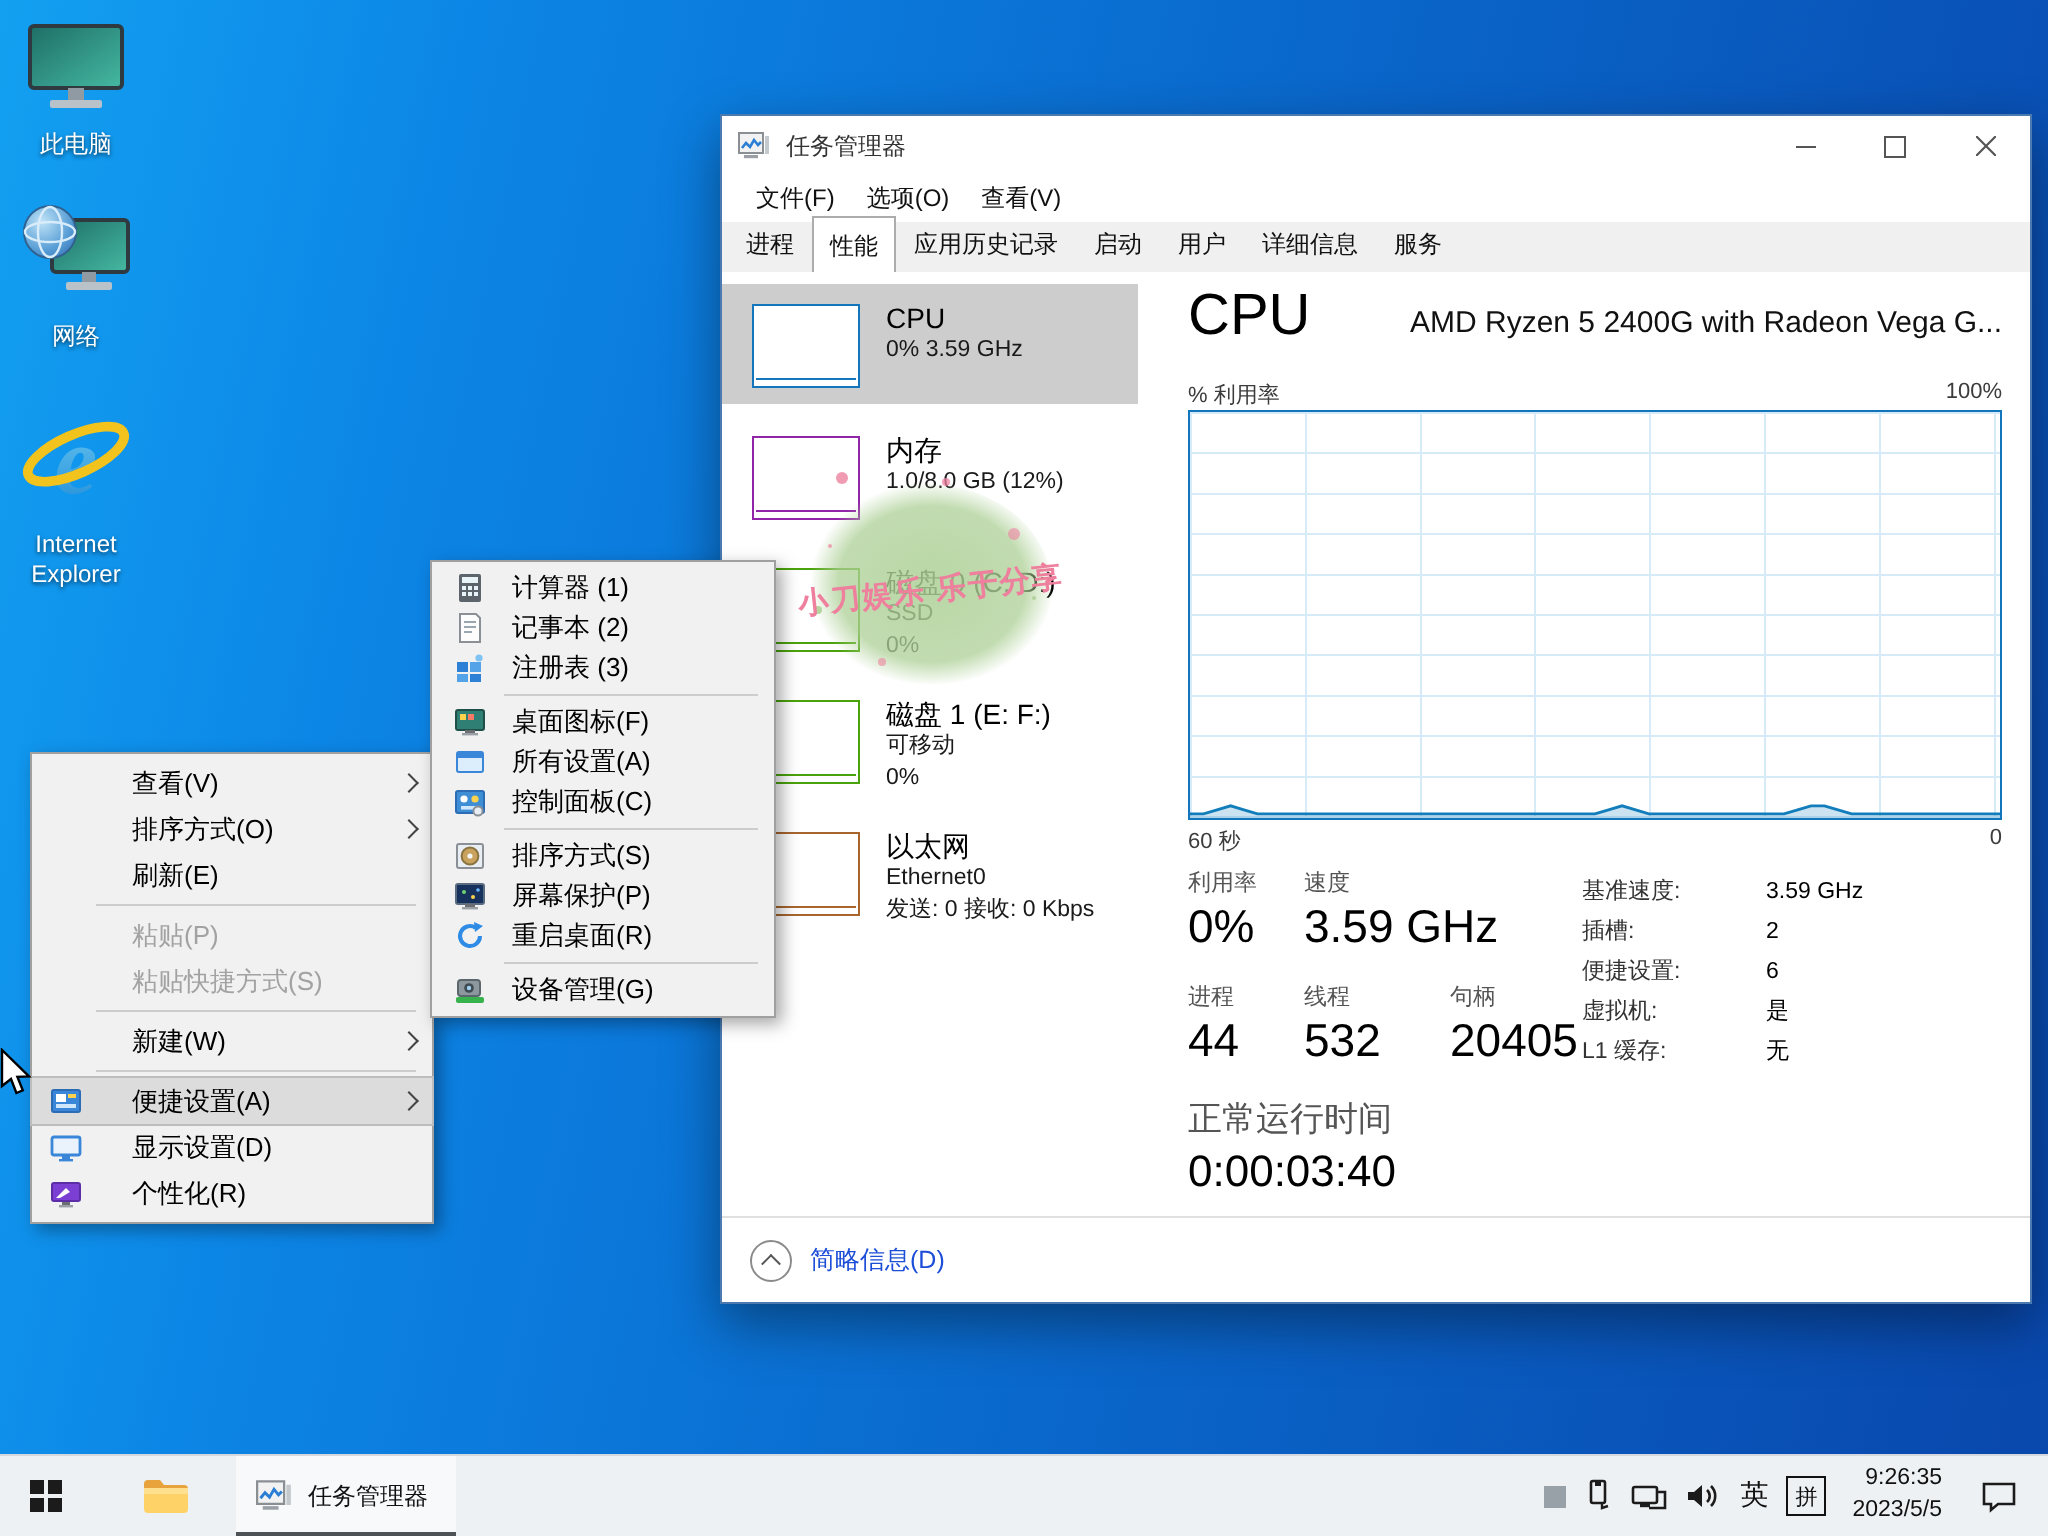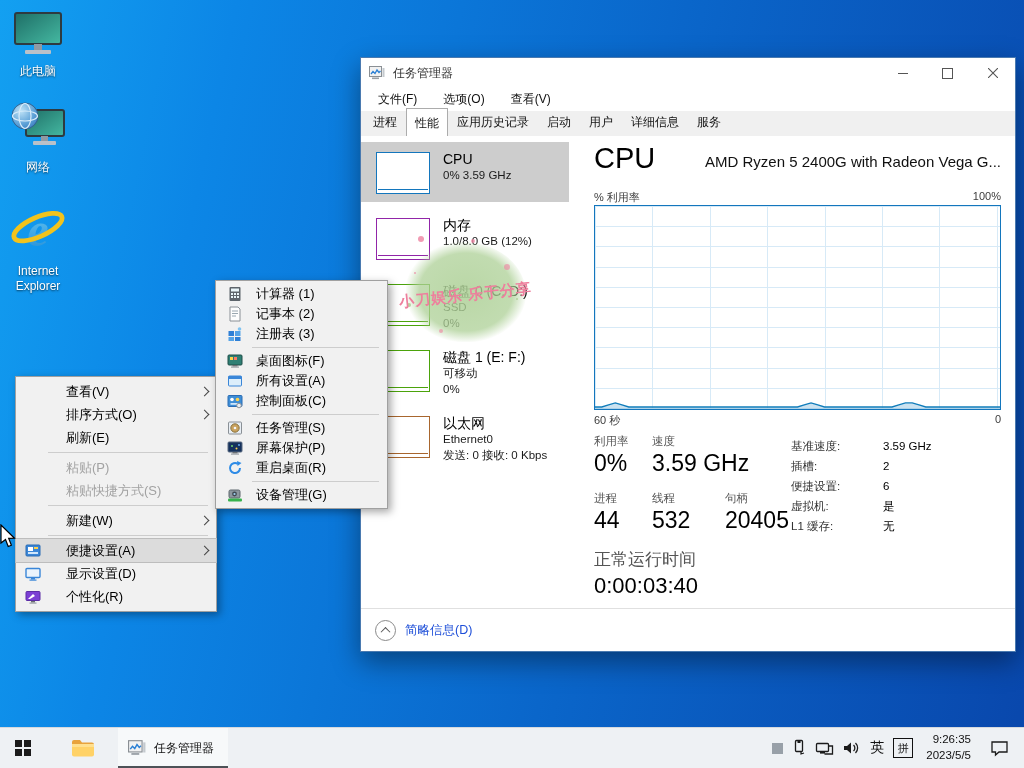--- a/index.html
+++ b/index.html
@@ -12,21 +12,21 @@
   .dicon .dlabel{margin-top:4px;font-size:12px;color:#fff;text-shadow:0 1px 2px rgba(0,0,0,.65);line-height:1.25;}
   
   .tmwin{position:absolute;left:360px;top:57px;width:654px;height:593px;background:#fff;
     border:1px solid #4a7ab0;box-shadow:0 10px 26px rgba(0,0,0,.4);font-size:12px;color:#000;}
   .tm-titlebar{position:absolute;left:0;top:0;right:0;height:30px;background:#fff;display:flex;align-items:center;}
   .tm-title{margin-left:8px;font-size:12px;color:#333;}
   .tm-cbtns{margin-left:auto;display:flex;height:100%;}
   .tm-cbtn{width:45px;height:100%;display:flex;align-items:center;justify-content:center;}
   .glyph-min{width:10px;height:0;border-top:1px solid #555;}
   .glyph-max{width:9px;height:9px;border:1px solid #555;}
-  .tm-menubar{position:absolute;left:0;top:30px;right:0;height:23px;background:#fff;display:flex;align-items:center;padding-left:9px;gap:10px;}
+  .tm-menubar{position:absolute;left:0;top:30px;right:0;height:23px;background:#fff;display:flex;align-items:center;padding-left:9px;gap:0;}
   .tm-menu-item{padding:3px 8px;font-size:12px;color:#111;}
   .tm-tabs{position:absolute;left:0;top:53px;right:0;height:25px;background:#f0f0f0;display:flex;align-items:flex-end;padding-left:3px;border-bottom:1px solid #f0f0f0;}
   .tab{padding:4px 8px 5px 8px;font-size:12px;color:#111;border:1px solid transparent;border-bottom:none;}
   .tab.selected{background:#fff;border-color:#acacac;padding-top:6px;position:relative;top:1px;}
   .tm-body{position:absolute;left:0;top:78px;right:0;bottom:42px;background:#fff;overflow:hidden;}
   
   .sb{position:absolute;left:0;top:6px;width:208px;}
   .sb-item{position:relative;height:60px;margin-bottom:6px;display:flex;align-items:flex-start;}
   .sb-item.selected{background:#cdcdcd;}
   .mini{position:relative;width:52px;height:40px;margin:10px 0 0 15px;background:#fff;border:1px solid #999;}
@@ -448,21 +448,21 @@
         </svg>
       <span>控制面板(C)</span>
       </div>
     <div class="msep"></div>
     <div class="mi">
       <svg class="micon" viewBox="0 0 16 16">
         <rect x="1.5" y="2" width="13" height="12" rx="1" fill="#e8eef4" stroke="#8a9096"></rect>
         <circle cx="8" cy="8" r="4.2" fill="#c9a25e" stroke="#8a7340"></circle>
           <circle cx="8" cy="8" r="1.3" fill="#f4f7f9"></circle>
         </svg>
-      <span>任务管理(S)</span>
+      <span>排序方式(S)</span>
       </div>
     <div class="mi">
       <svg class="micon" viewBox="0 0 16 16">
         <rect x="1" y="2" width="14" height="10" rx="1" fill="#15315c" stroke="#5a6a80"></rect>
         <circle cx="5" cy="6" r="1" fill="#6fd36f"></circle>
           <circle cx="9.5" cy="8.5" r="1" fill="#ffd24d"></circle>
           <circle cx="12" cy="5" r="0.9" fill="#6fb8ff"></circle>
         <rect x="5.5" y="12" width="5" height="1.5" fill="#6b6f73"></rect>
           <rect x="4" y="13.5" width="8" height="1.2" fill="#9aa0a6"></rect>
         </svg>

